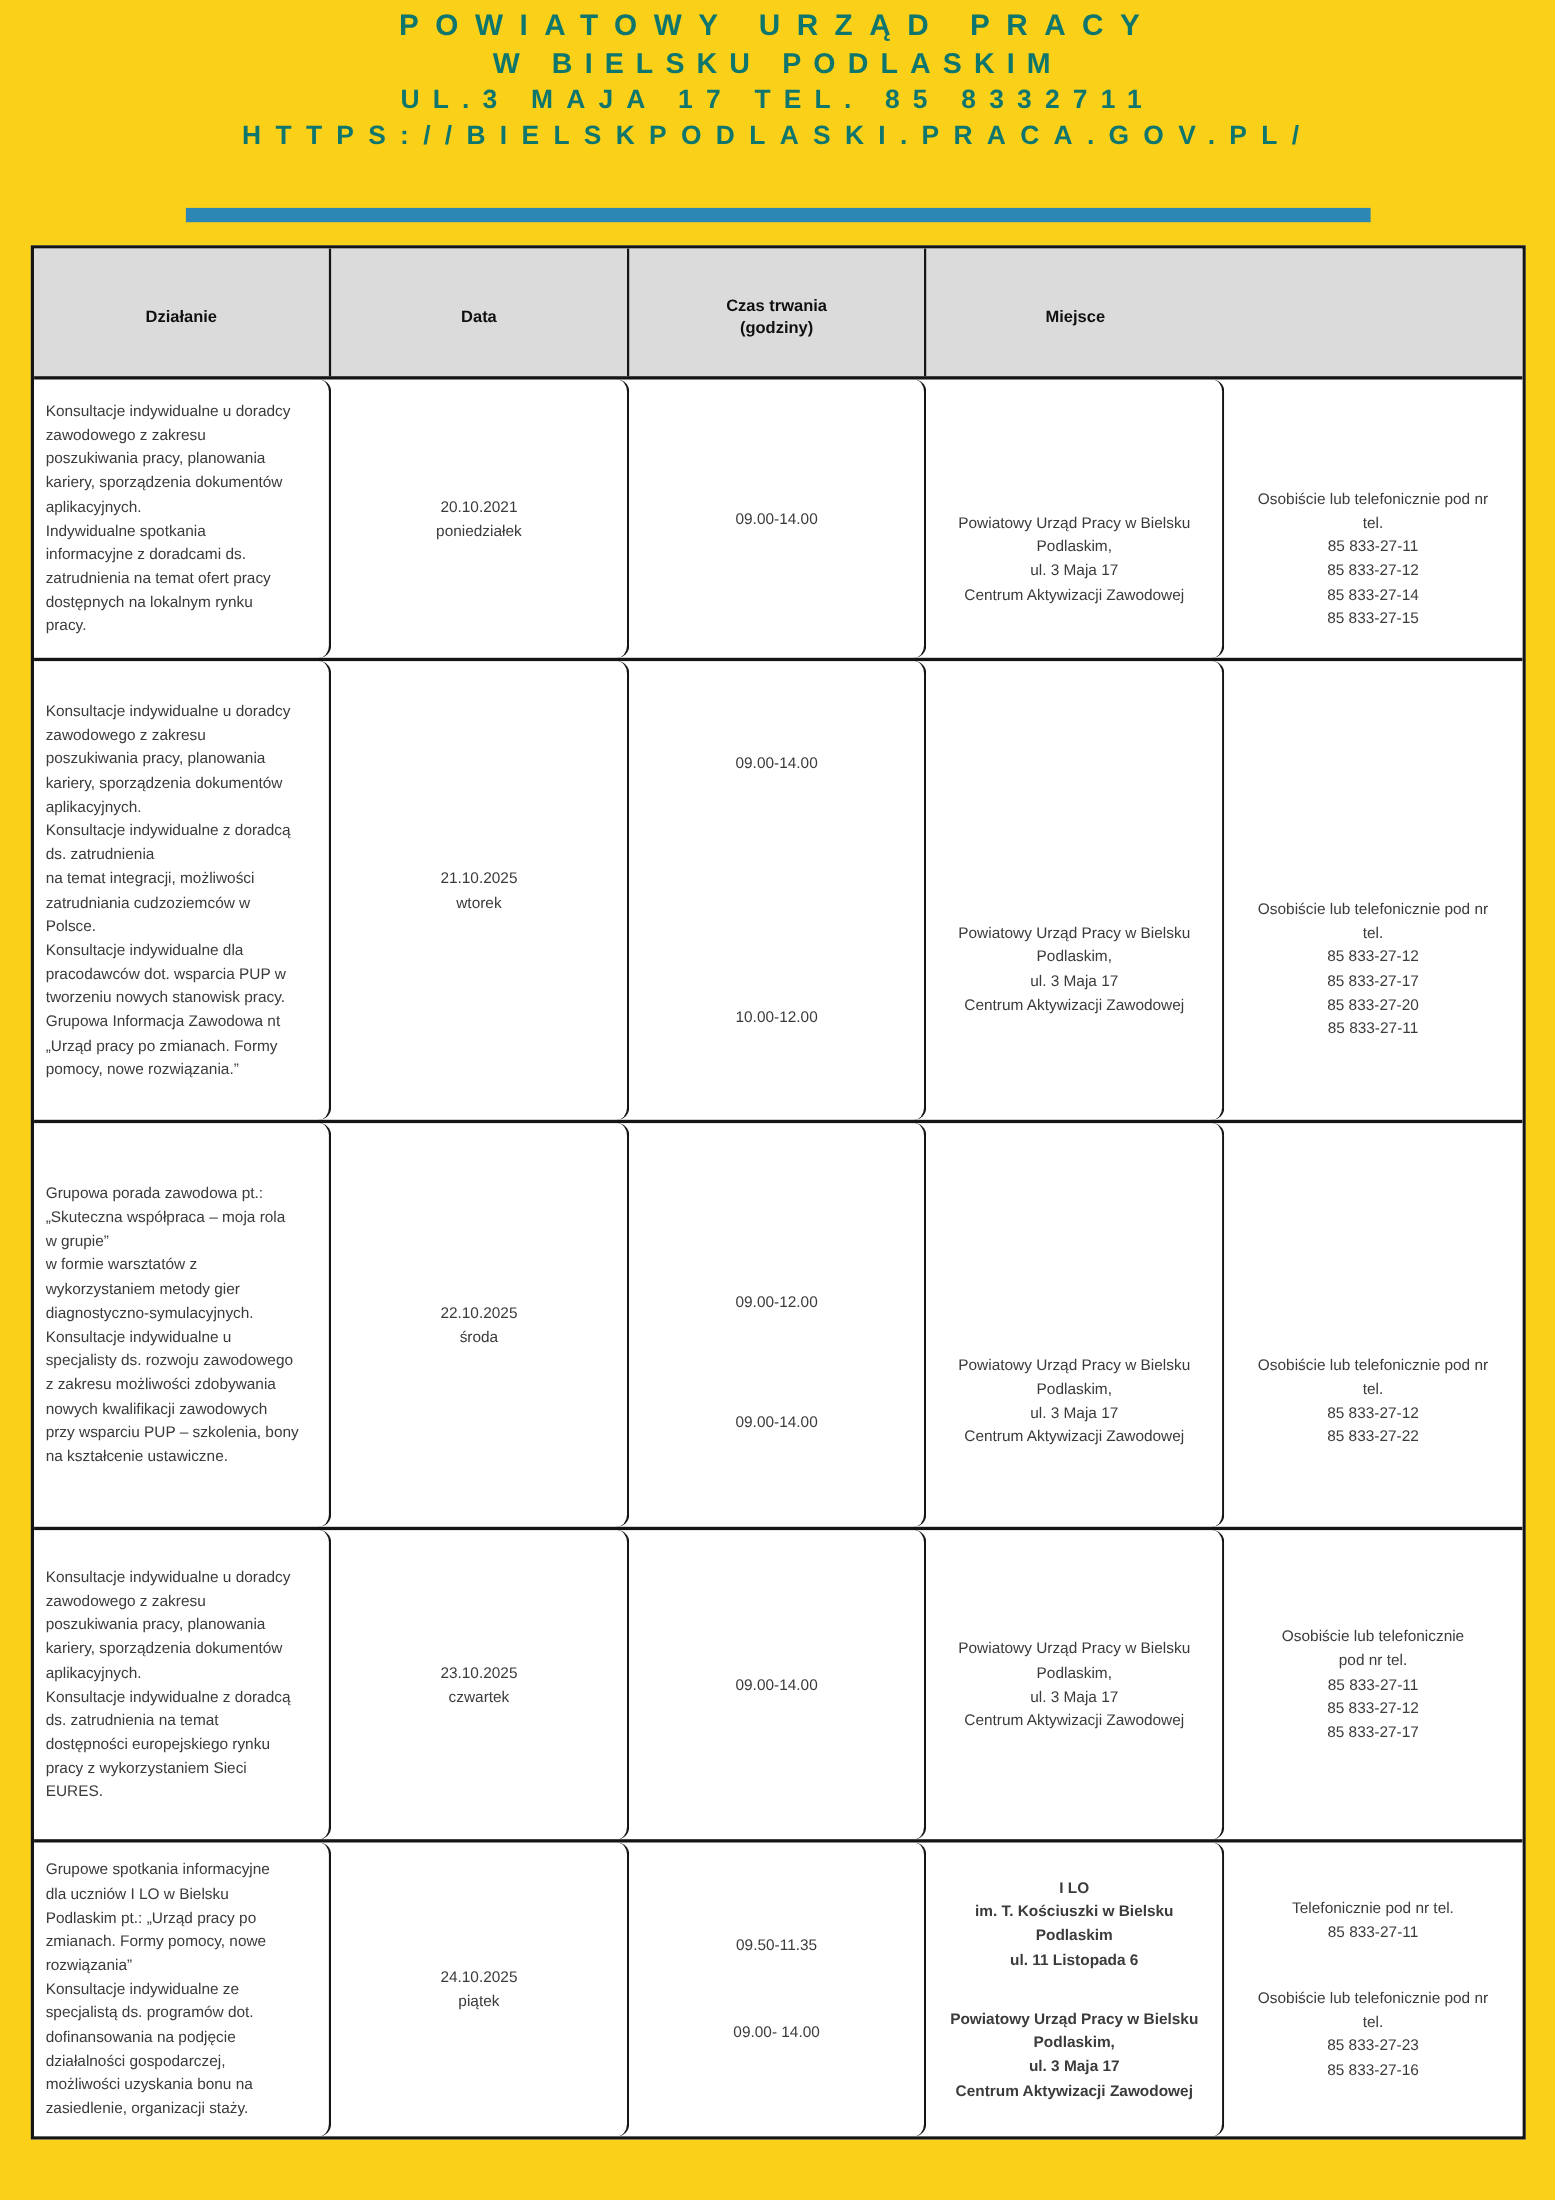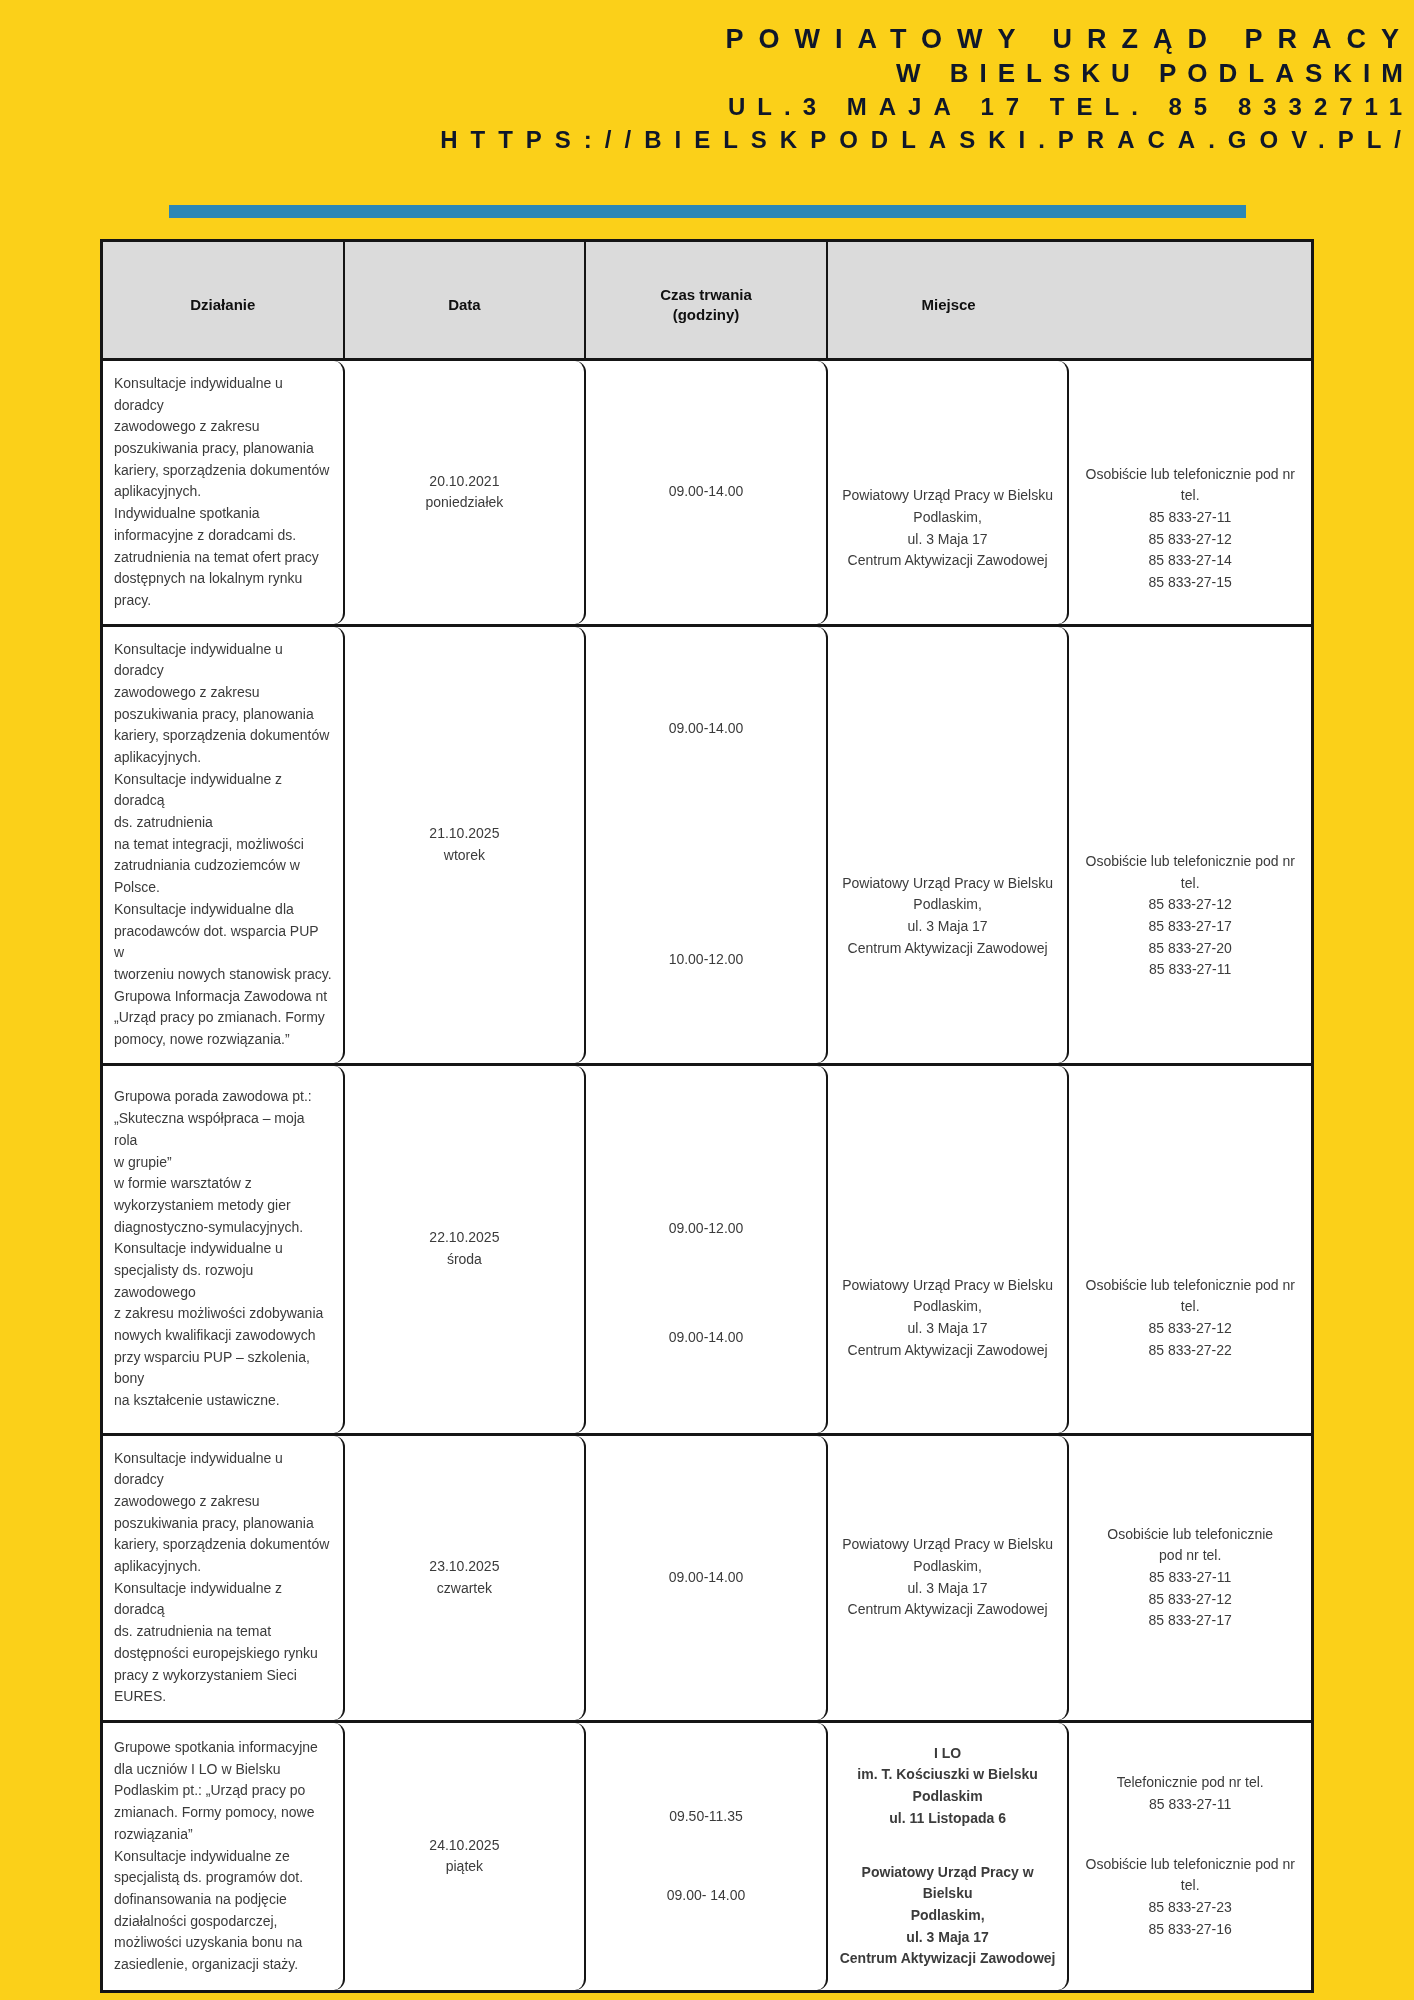--- a/index.html
+++ b/index.html
@@ -5,38 +5,38 @@
   html,body{margin:0;padding:0;}
   body{font-family:"Liberation Sans","DejaVu Sans",sans-serif;}
   .page{
     position:relative;
     width:1414px;height:2000px;
     background:#FBD019;
     overflow:hidden;
   }
   
   .letterhead{
-    padding-top:22px;
-    text-align:right;
+    padding-top:6px;
+    text-align:center;
     font-weight:700;
-    color:#0f172a;
+    color:#0f766e;
   }
   .lh-line{white-space:nowrap;}
   .lh-1{font-size:27px;line-height:34px;letter-spacing:15px;}
   .lh-2{font-size:26px;line-height:34px;letter-spacing:11px;}
   .lh-3{font-size:24px;line-height:33px;letter-spacing:12px;}
   .lh-4{font-size:24px;line-height:33px;letter-spacing:13px;}
   .accent-bar{
     width:1077px;height:13px;
     margin:49px auto 0;
     background:#2C87B5;
   }
   
   .schedule-table{
-    width:1214px;
+    width:1359px;
     margin:21px auto 0;
     border:3px solid #151515;
     background:#FFFFFF;
     box-sizing:border-box;
   }
   .thead,.row{
     display:grid;
     grid-template-columns:repeat(5,1fr);
   }
   .thead{background:#DBDBDB;}

